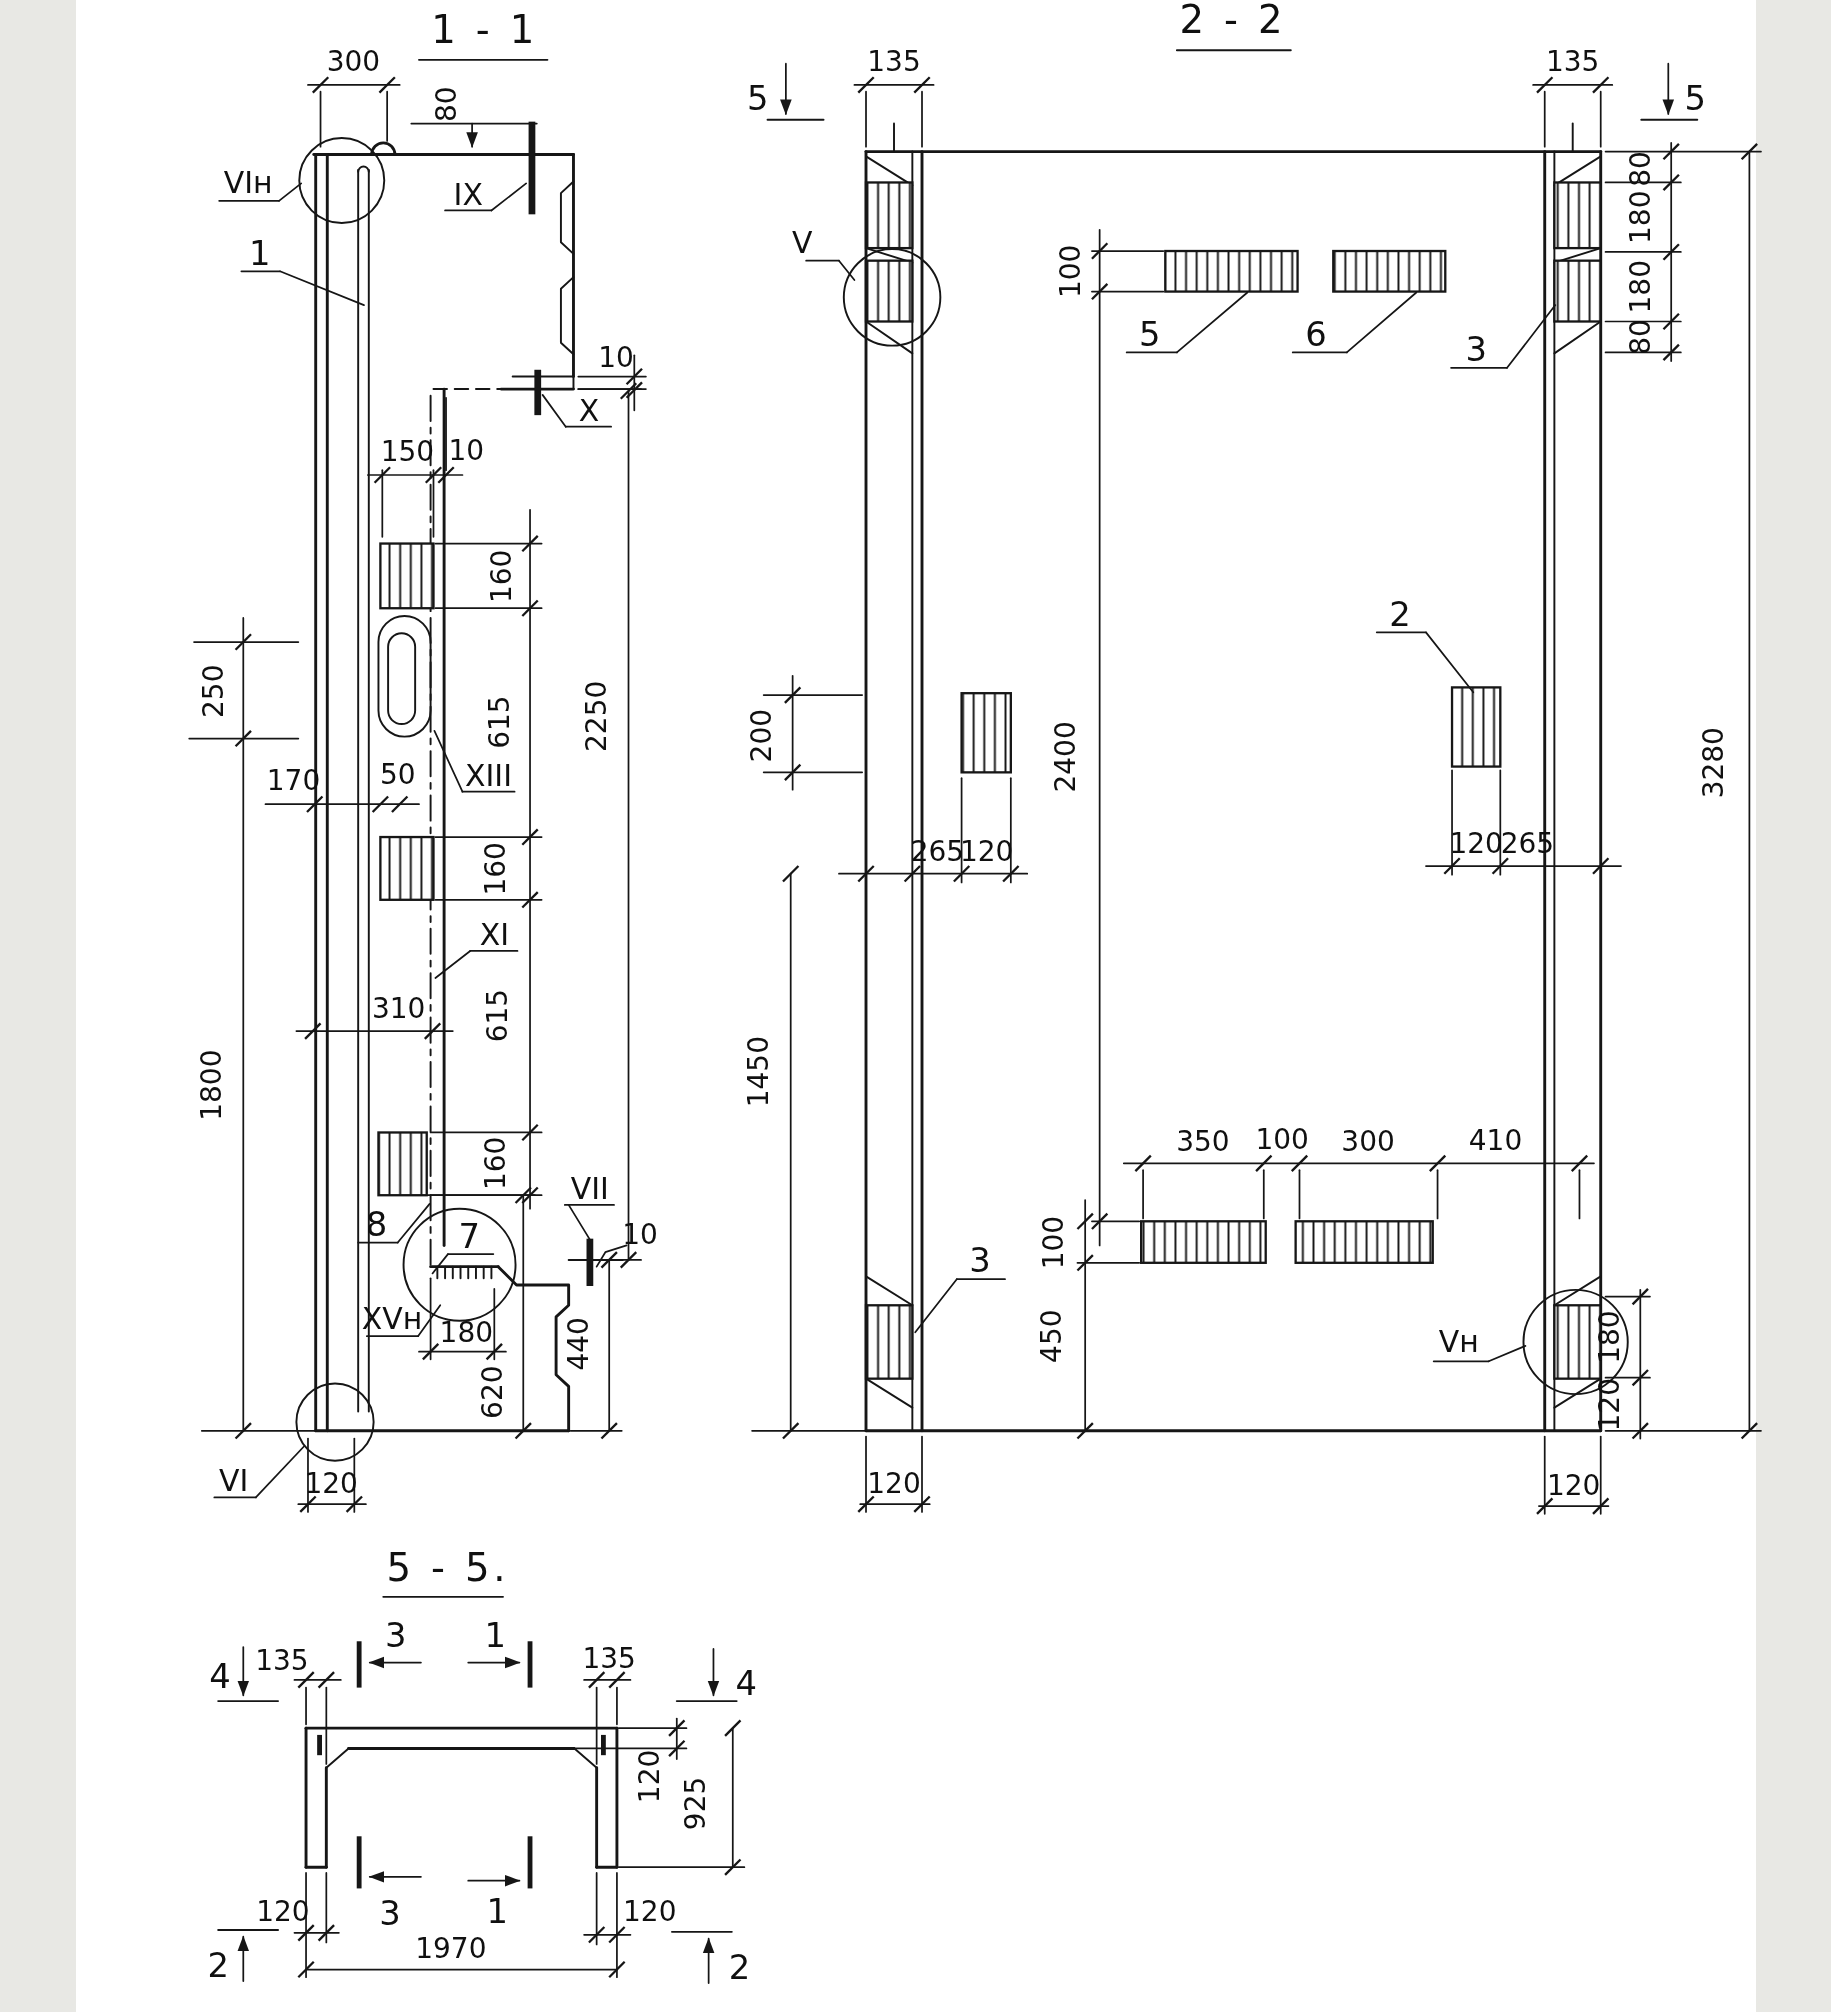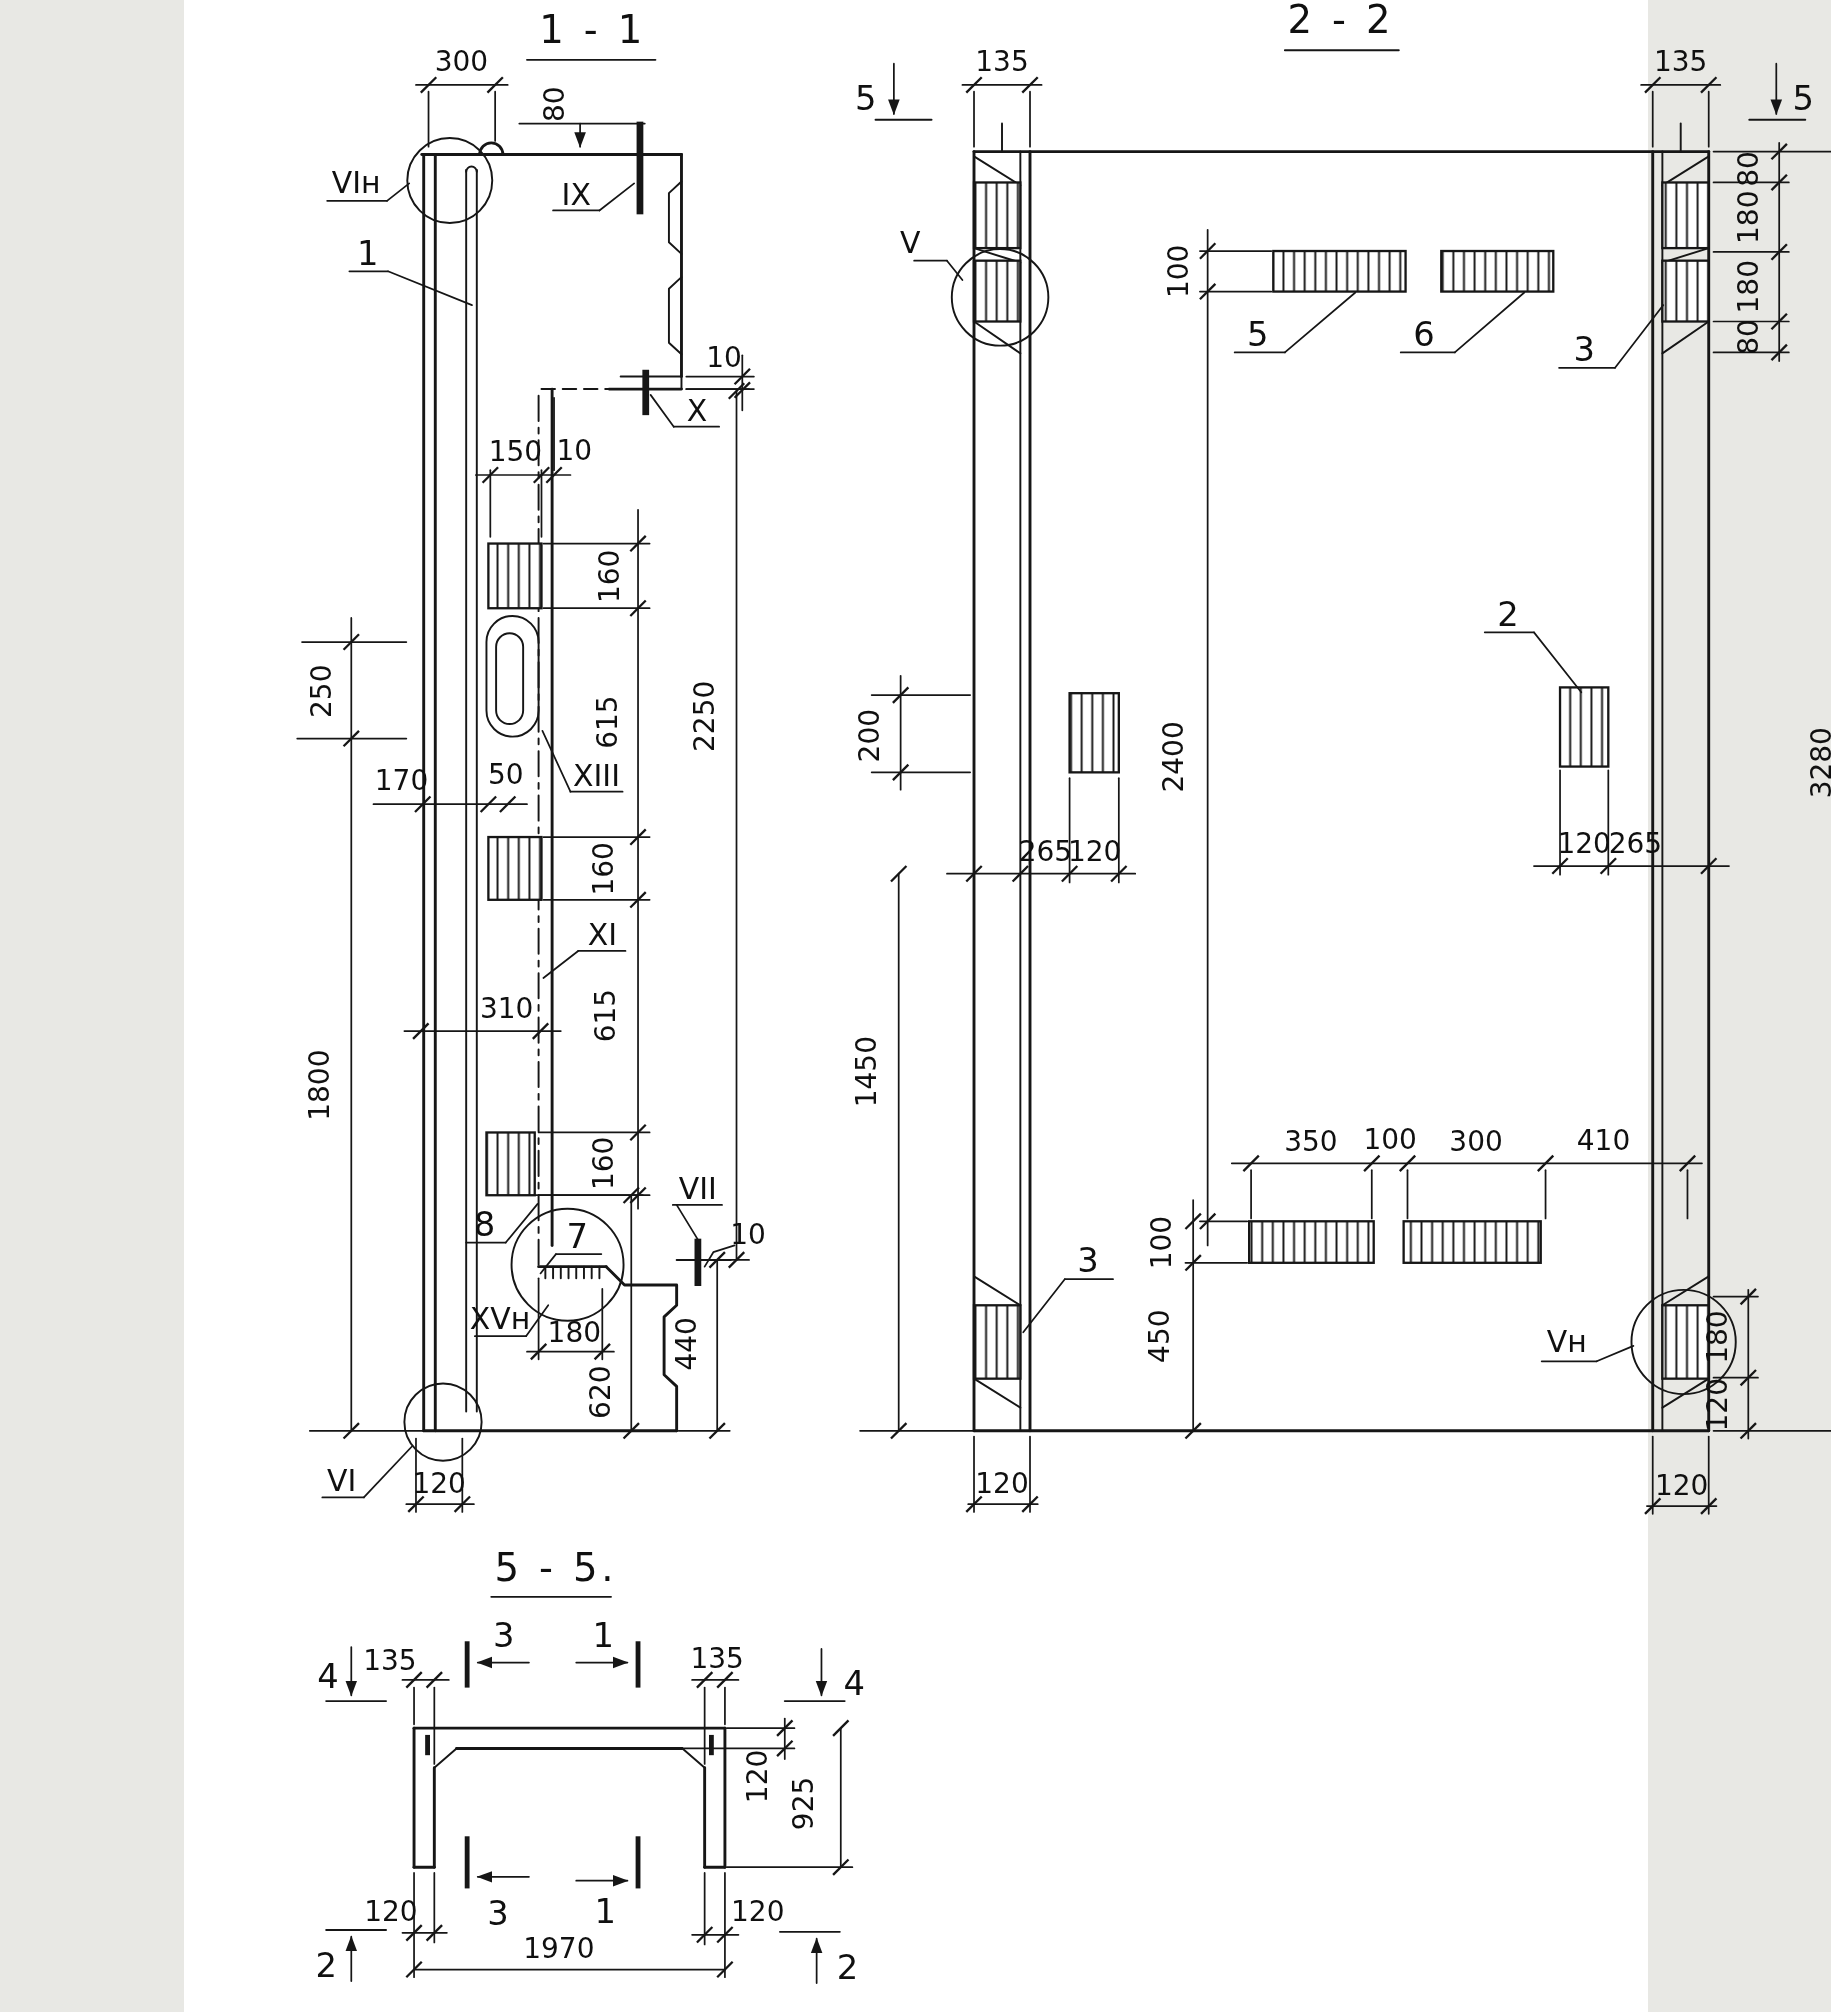--- a/index.html
+++ b/index.html
@@ -1,16 +1,16 @@
 <!DOCTYPE html>
 <html><head>
 <meta charset="utf-8">
 <style>
   html,body{margin:0;padding:0;background:#e8e8e4;}
-  #sheet{width:1464px;height:2012px;background:#ffffff;position:relative;margin:0 auto;
+  #sheet{width:1680px;height:2012px;background:#ffffff;position:relative;margin:0 auto;
          font-family:"DejaVu Sans",sans-serif;}
   svg{position:absolute;left:0;top:0;}
   .s{stroke:#161616;stroke-width:3;fill:none;stroke-linecap:round;stroke-linejoin:round;}
   .t{stroke-width:2;}
   .d{stroke-width:1.8;}
   .k{stroke-width:7;stroke-linecap:butt;}
   .k5{stroke-width:5;stroke-linecap:butt;}
   .dash{stroke-dasharray:26 7 6 7;}
   .h{fill:url(#hv);stroke:#161616;stroke-width:2.4;}
   text{fill:#101010;}

